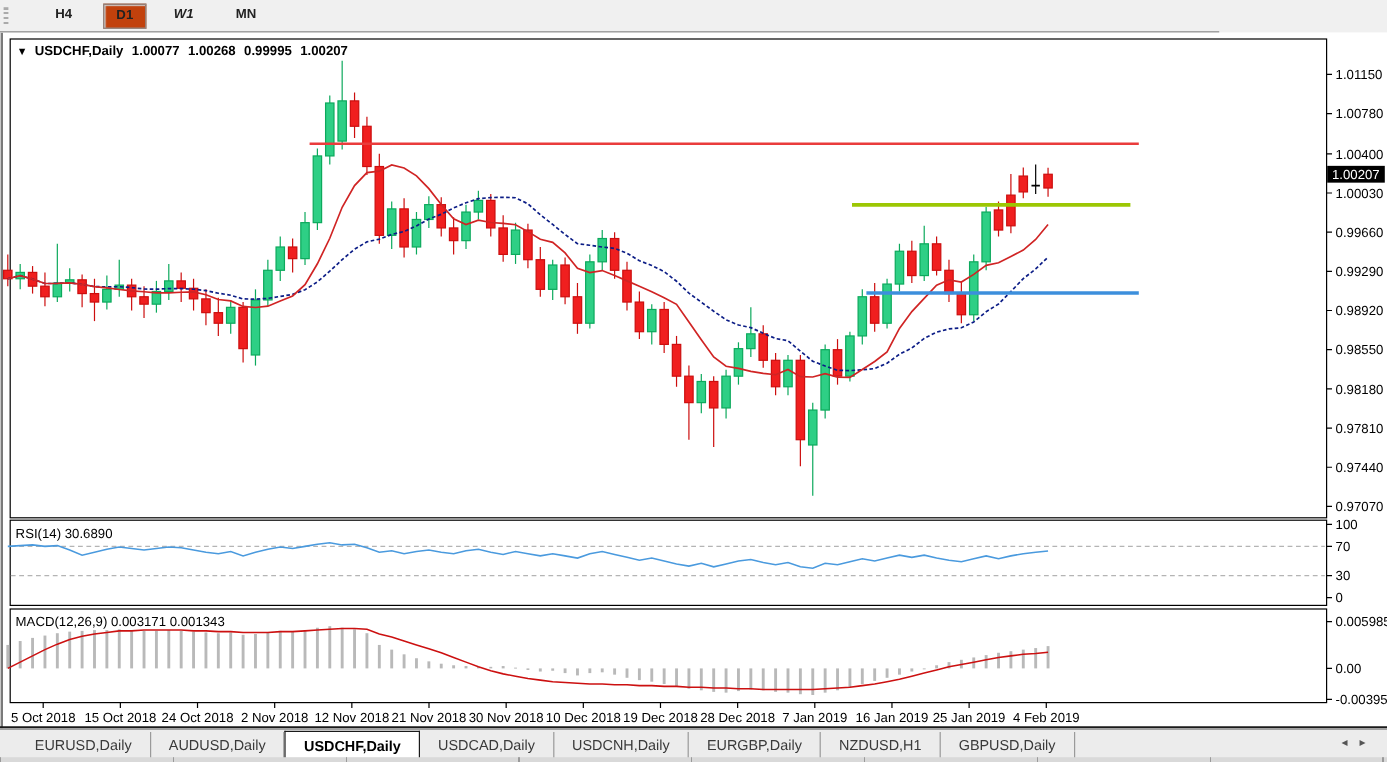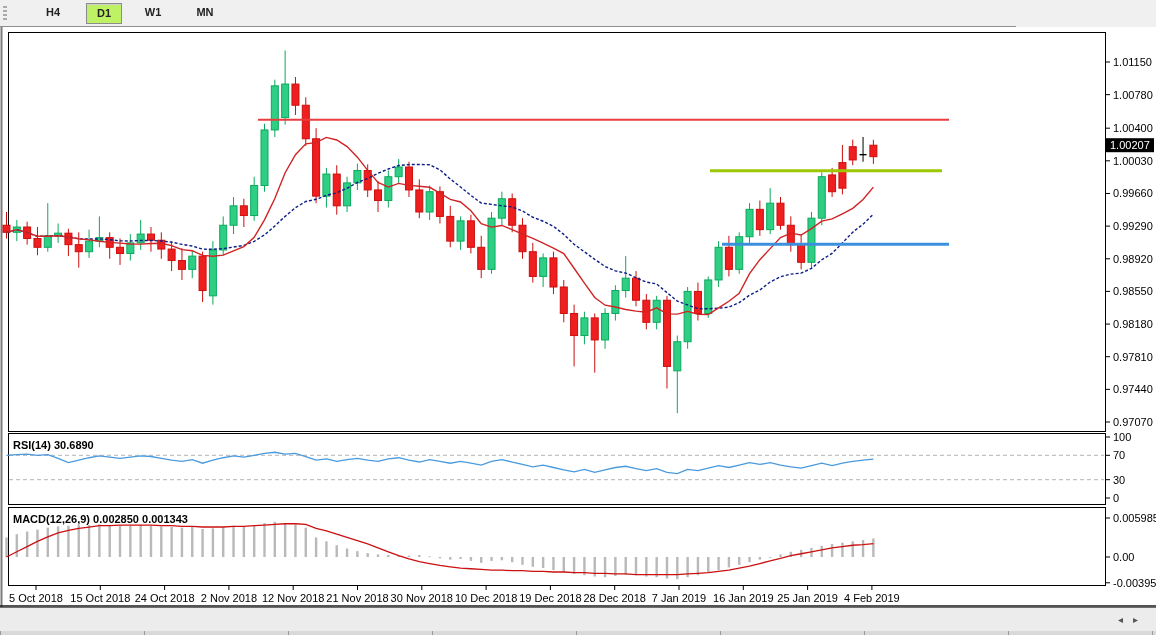--- a/index.html
+++ b/index.html
@@ -4,51 +4,51 @@
 <style>
   html,body{margin:0;padding:0;width:1156px;height:635px;overflow:hidden;
     background:#f0f0f0;font-family:"Liberation Sans","DejaVu Sans",sans-serif;}
   
   #toolbar{position:absolute;left:0;top:0;width:1016px;height:26px;background:#f0f0f0;
     border-bottom:1px solid #8f8f8f;z-index:30;}
   #toolbar .grip{position:absolute;left:3px;top:6px;width:4px;height:14px;
     background:repeating-linear-gradient(#aaa 0 2px,transparent 2px 4px);}
   .tfbtn{position:absolute;top:3px;height:19px;min-width:34px;line-height:19px;text-align:center;
     font-size:11px;font-weight:bold;color:#222;cursor:default;}
-  .tfbtn.active{background:#bef264;border:1px solid #8c8c8c;box-shadow:inset 1px 1px 1px #d0d0d0;}
+  .tfbtn.active{background:#c2410c;border:1px solid #8c8c8c;box-shadow:inset 1px 1px 1px #d0d0d0;}
   
   #chartwin{position:absolute;left:0;top:27px;width:1156px;height:580px;background:#ffffff;z-index:1;}
   #chartsvg{position:absolute;left:0;top:0;}
   .ovl{position:absolute;z-index:10;font-size:11px;color:#000;white-space:nowrap;}
   #title{left:14px;top:10px;font-weight:bold;}
   #title .num{margin-left:7px;}
   #title .arr{font-size:9px;margin-right:6px;}
   #rsilabel{left:13px;top:412px;}
   #macdlabel{left:13px;top:486px;}
-  #rsilabel b,#macdlabel b{font-weight:bold;}
+  #rsilabel b,#macdlabel b{font-weight:normal;}
   
   #tabbar{position:absolute;left:0;top:607px;width:1156px;height:28px;background:#ececec;
     border-top:1px solid #6e6e6e;z-index:30;}
   #tabs{position:absolute;left:14px;top:2px;height:22px;display:flex;align-items:stretch;}
   .tab{position:relative;padding:0 15px;line-height:22px;font-size:12px;color:#3a3a3a;
     border-right:1px solid #9a9a9a;cursor:default;}
   .tab.active{background:#ffffff;border:1px solid #1a1a1a;border-bottom:none;font-weight:bold;
     color:#000;margin-top:-1px;line-height:24px;z-index:2;}
   .scrollarrows{position:absolute;right:8px;top:6px;font-size:10px;color:#555;letter-spacing:10px;}
   #bottomstrip{position:absolute;left:0;top:631px;width:1156px;height:4px;background:#d9d9d9;
     background-image:repeating-linear-gradient(90deg,#9a9a9a 0 1px,transparent 1px 144px);z-index:31;}
 </style>
 </head>
 <body>
 
 <div id="toolbar">
   <div class="grip"></div>
 <div class="tfbtn" style="left: 36px;">H4</div>
     <div class="tfbtn active" style="left: 86px;">D1</div>
-    <div class="tfbtn" style="left: 136px;">W1</div>
+    <div class="tfbtn" style="left: 136px; font-style: italic;">W1</div>
     <div class="tfbtn" style="left: 188px;">MN</div>
   </div>
 
 <div id="chartwin">
   <svg id="chartsvg" width="1156" height="580">
       <line x1="1.5" y1="0" x2="1.5" y2="580" stroke="#7a7a7a" stroke-width="2"></line>
       <line x1="0" y1="579" x2="1156" y2="579" stroke="#1a1a1a" stroke-width="1.5"></line>
       <rect x="8.5" y="5.5" width="1097" height="399" fill="#fff" stroke="#000" stroke-width="1"></rect>
       <rect x="8.5" y="406.5" width="1097" height="71" fill="#fff" stroke="#000" stroke-width="1"></rect>
       <rect x="8.5" y="480.5" width="1097" height="78" fill="#fff" stroke="#000" stroke-width="1"></rect>
@@ -389,28 +389,41 @@
       <polyline points="6.5,205.29912644489627 16.82,202.65198976440595 27.14,205.5932527427295 37.46,209.26983146563273 47.78,209.18159357628247 58.1,208.68157886996724 68.42,209.96312916766547 78.74000000000001,211.8066707844352 89.06,212.90964440130568 99.38,214.23321274155083 109.7,215.33618635842228 120.02000000000001,216.10826789023318 130.34,216.99064678372994 140.66,217.1009441454168 150.98000000000002,216.54945733698156 161.3,216.21856525192004 171.62,218.64510720903567 181.94,222.61581222977114 192.26,223.71878584664356 202.58,228.3512750375031 212.9,229.23365393099982 223.22,228.1306803141274 233.54000000000002,223.82908320833042 243.86,219.63778346422026 254.18,210.26250772081633 264.5,192.83552457425267 274.82,171.5481337686404 285.14,145.7385511338574 295.46000000000004,127.64978381717069 305.78000000000003,116.84064237183574 316.1,115.6273713932784 326.42,110.44339539398464 336.74,112.98023471278614 347.06,119.5980764140129 357.38,130.1866231359761 367.7,143.42230653842864 378.02,155.334421600636 388.34000000000003,160.0772081531814 398.66,156.4373952175065 408.98,158.42274772787567 419.3,159.19482925968464 429.62,160.29780287655512 439.94,166.03326568428508 450.26,172.43051266213718 460.58000000000004,174.9673519809416 470.90000000000003,183.7911409159103 481.22,196.58563487161345 491.54,200.11515044560053 501.86,198.46069002029387 512.1800000000001,202.651989764404 522.5,207.0638842318898 532.82,211.47577869937368 543.14,216.10826789023318 553.46,221.07164916615324 563.78,226.58651725050856 574.1,241.25606635489407 584.4200000000001,256.1462101826533 594.74,270.48486720197826 605.0600000000001,278.2056825200745 615.38,279.9704403070681 625.7,282.50727962587246 636.02,284.1617400511792 646.34,285.2647136680497 656.66,280.8528192005658 666.98,286.91917409335633 677.3000000000001,287.13976881673005 687.62,284.3823347745529 697.94,287.2500661784179 708.26,287.4706609017926 718.58,280.8528192005668 728.9,274.23497749933904 739.22,266.2935674578681 749.54,246.66063707756155 759.86,232.6528721433001 770.1800000000001,221.62313597458848 780.5,210.59339980587788 790.82,206.18150533839207 801.14,208.05656048707246 811.46,201.65931350922037 821.78,194.15909291449785 832.1,191.95314568075491 842.4200000000001,186.76916968146116 852.74,181.3645989587927 863.0600000000001,172.540810023825 873.38,160.11029736168825" fill="none" stroke="#d02424" stroke-width="1.4"></polyline>
       <line x1="258" y1="92.79581752404532" x2="949" y2="92.79581752404532" stroke="#ea3c3c" stroke-width="2"></line>
       <line x1="710" y1="143.70907967881504" x2="942" y2="143.70907967881504" stroke="#9cc703" stroke-width="3"></line>
       <line x1="722" y1="217.21124150710367" x2="949" y2="217.21124150710367" stroke="#3c8fdc" stroke-width="3"></line>
       <g>
         <rect x="1106" y="111.20832965675504" width="48" height="14" fill="#000000"></rect>
         <text x="1110" y="122.20832965675504" font-size="11" fill="#ffffff">1.00207</text>
       </g>
     </svg>
 
+  <div id="title" class="ovl">
+    <span class="arr">▼</span><span>USDCHF,Daily</span><span class="num">1.00077</span><span class="num">1.00268</span><span class="num">0.99995</span><span class="num">1.00207</span>
+  </div>
 
   <div id="rsilabel" class="ovl">
     <b>RSI(14)</b>&nbsp;<b>30.6890</b>
   </div>
 
   <div id="macdlabel" class="ovl">
-    <b>MACD(12,26,9)</b>&nbsp;<b>0.002850</b>&nbsp;<b>0.001343</b>
+    <b>MACD(12,26,9)</b>&nbsp;<b>0.003171</b>&nbsp;<b>0.001343</b>
   </div>
 </div>
 
 <div id="tabbar">
+  <div id="tabs">
+      <div class="tab">EURUSD,Daily</div>
+      <div class="tab">AUDUSD,Daily</div>
+      <div class="tab active">USDCHF,Daily</div>
+      <div class="tab">USDCAD,Daily</div>
+      <div class="tab">USDCNH,Daily</div>
+      <div class="tab">EURGBP,Daily</div>
+      <div class="tab">NZDUSD,H1</div>
+      <div class="tab">GBPUSD,Daily</div>
+    </div>
   <div class="scrollarrows">
     <span>◂</span><span>▸</span>
   </div>
 </div>
 <div id="bottomstrip"></div>
 
 </body></html>

